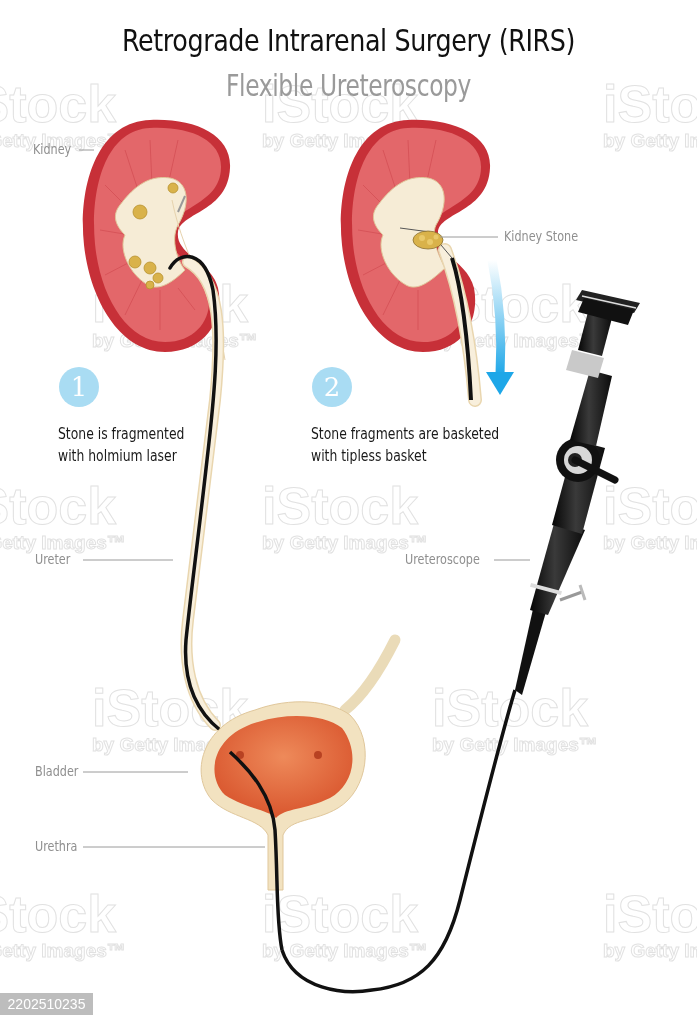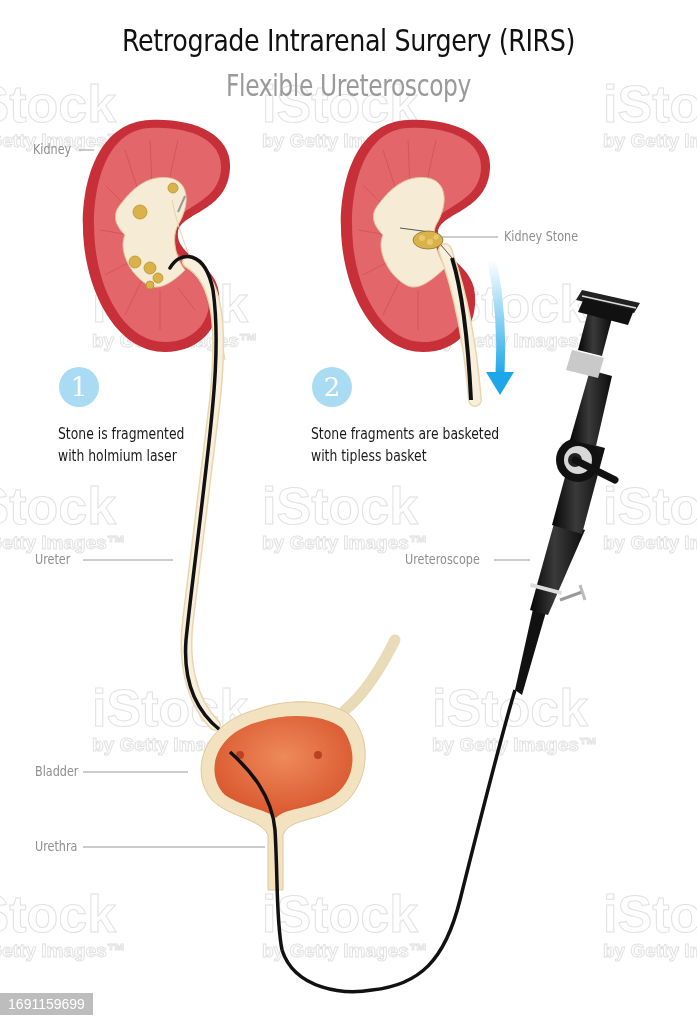--- a/index.html
+++ b/index.html
@@ -205,13 +205,13 @@
 <div class="step-text" style="left:58px;top:423px;">
   <div>Stone is fragmented</div>
   <div>with holmium laser</div>
 </div>
 <div class="step-num" style="left:312px;top:367px;">2</div>
 <div class="step-text" style="left:311px;top:423px;">
   <div>Stone fragments are basketed</div>
   <div>with tipless basket</div>
 </div>
 
-<div class="stockid">1691159699</div>
+<div class="stockid">2202510235</div>
 
 </body></html>

